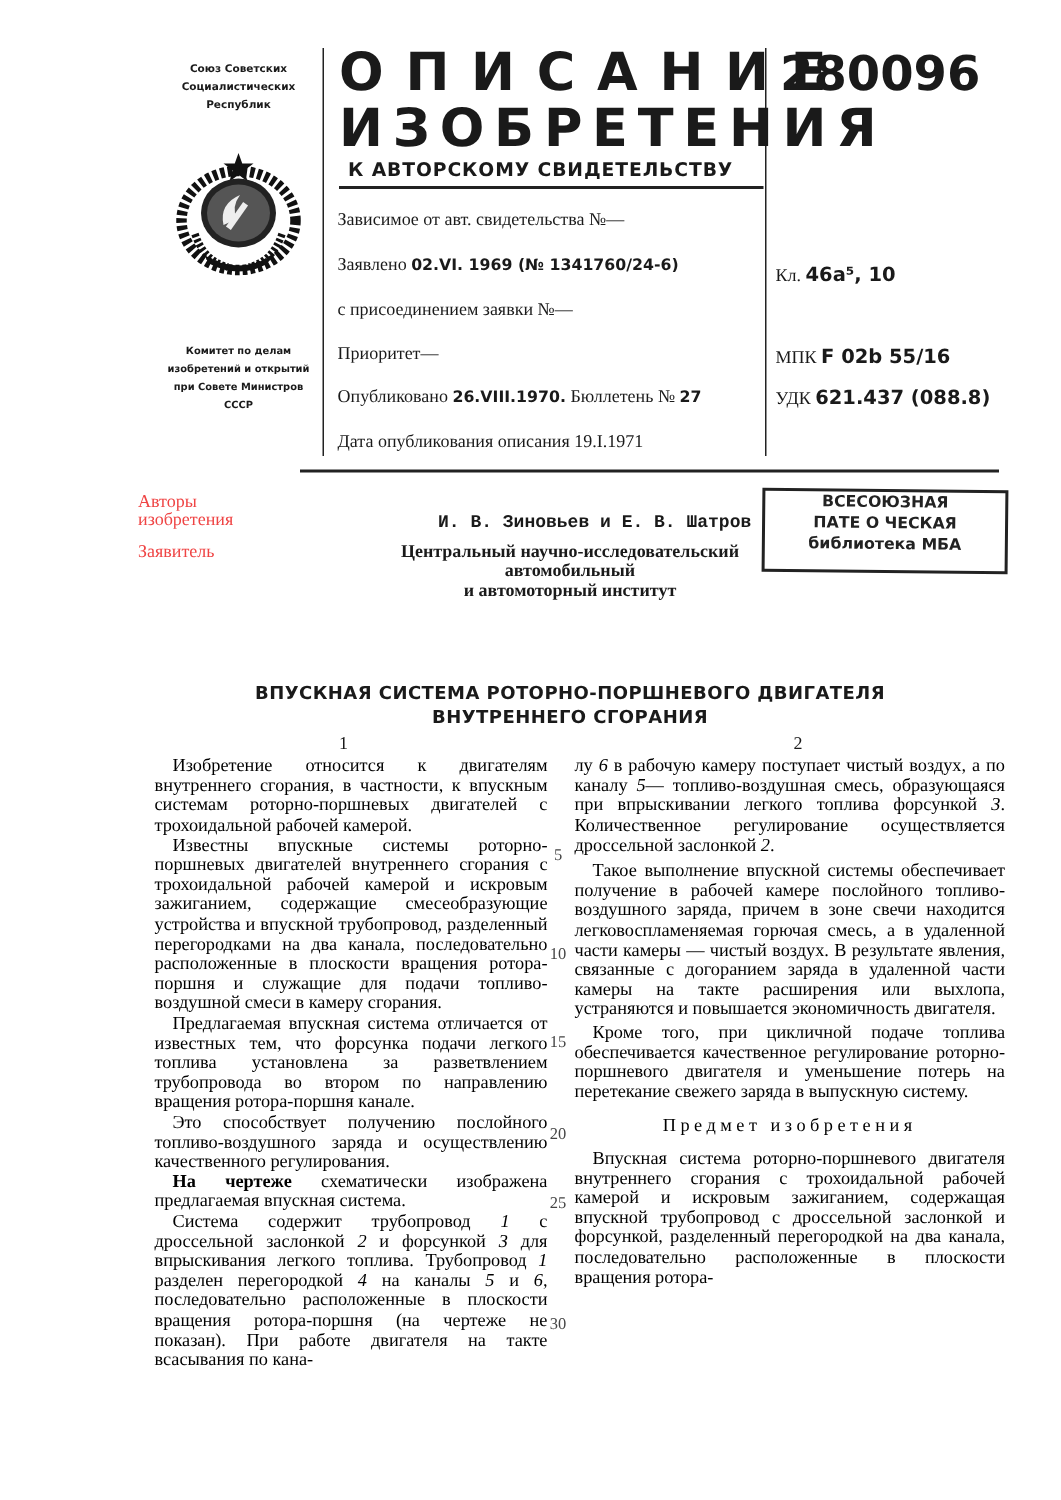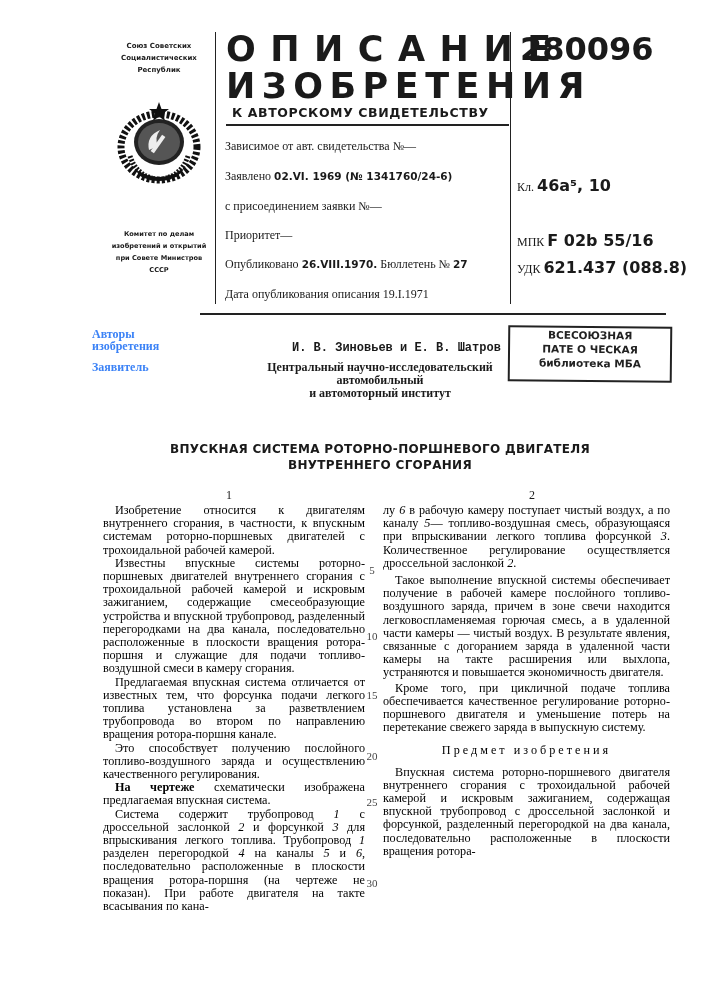--- a/index.html
+++ b/index.html
@@ -25,33 +25,33 @@
   .subtitle { left: 232px; top: 105px; font-family: "DejaVu Sans", sans-serif; font-weight: bold; font-size: 12.5px;
               letter-spacing: 0.6px; white-space: nowrap; }
   .subtitle-rule { left: 226px; top: 124px; width: 283px; height: 1.5px; background: #222; }
 
   .meta { left: 225px; font-family: "Liberation Serif", serif; font-size: 12px; white-space: nowrap; }
   .meta b { font-family: "DejaVu Sans", sans-serif; font-size: 10.5px; text-align: center; }
 
   .patent-no { left: 520px; top: 30px; font-family: "DejaVu Sans", sans-serif; font-weight: bold;
                font-size: 32px; letter-spacing: 0px; }
   .cls { left: 517px; font-family: "Liberation Serif", serif; font-size: 12px; white-space: nowrap; }
-  .cls b { font-family: "DejaVu Sans", sans-serif; font-size: 16px; }
+  .cls b { font-family: "DejaVu Sans", sans-serif; font-size: 13px; }
 
-  .side-label { left: 92px; font-family: "Liberation Serif", serif; font-size: 12px; line-height: 12px; color: #3b82f6; font-weight: bold; }
+  .side-label { left: 92px; font-family: "Liberation Serif", serif; font-size: 12px; line-height: 12px; color: #ef4444; }
   .authors { left: 292px; top: 341px; font-family: Liberation Mono, monospace; font-weight: bold; font-size: 12px; }
   .applicant { left: 230px; top: 361px; width: 300px; text-align: center; font-family: "Liberation Serif", serif;
                font-weight: bold; font-size: 12px; line-height: 13px; }
 
   .stamp { left: 508px; top: 326px; width: 160px; height: 52px; border: 2px solid #222; border-top-width: 2.5px;
            transform: rotate(0.6deg); text-align: center; font-family: "DejaVu Sans", sans-serif; font-weight: bold;
            font-size: 10.5px; line-height: 14px; color: #222; }
   .stamp div { white-space: nowrap; }
 
-  .doc-title { left: 100px; top: 441px; width: 560px; text-align: center; font-family: "DejaVu Sans", sans-serif;
+  .doc-title { left: 100px; top: 454px; width: 560px; text-align: center; font-family: "DejaVu Sans", sans-serif;
                font-weight: bold; font-size: 12px; line-height: 16px; letter-spacing: 0.3px; }
 
   .colnum { font-family: "Liberation Serif", serif; font-size: 12px; top: 488px; }
 
   .col { font-family: "Liberation Serif", serif; font-size: 12.2px; line-height: 13.2px; text-align: justify;
          color: #000000; }
   .col p { margin: 0; text-indent: 12px; }
   .col p.noind { text-indent: 0; }
   .col .hd { text-align: center; letter-spacing: 3px; text-indent: 0; margin: 10px 0 8px; }
   .col i { font-style: italic; }

